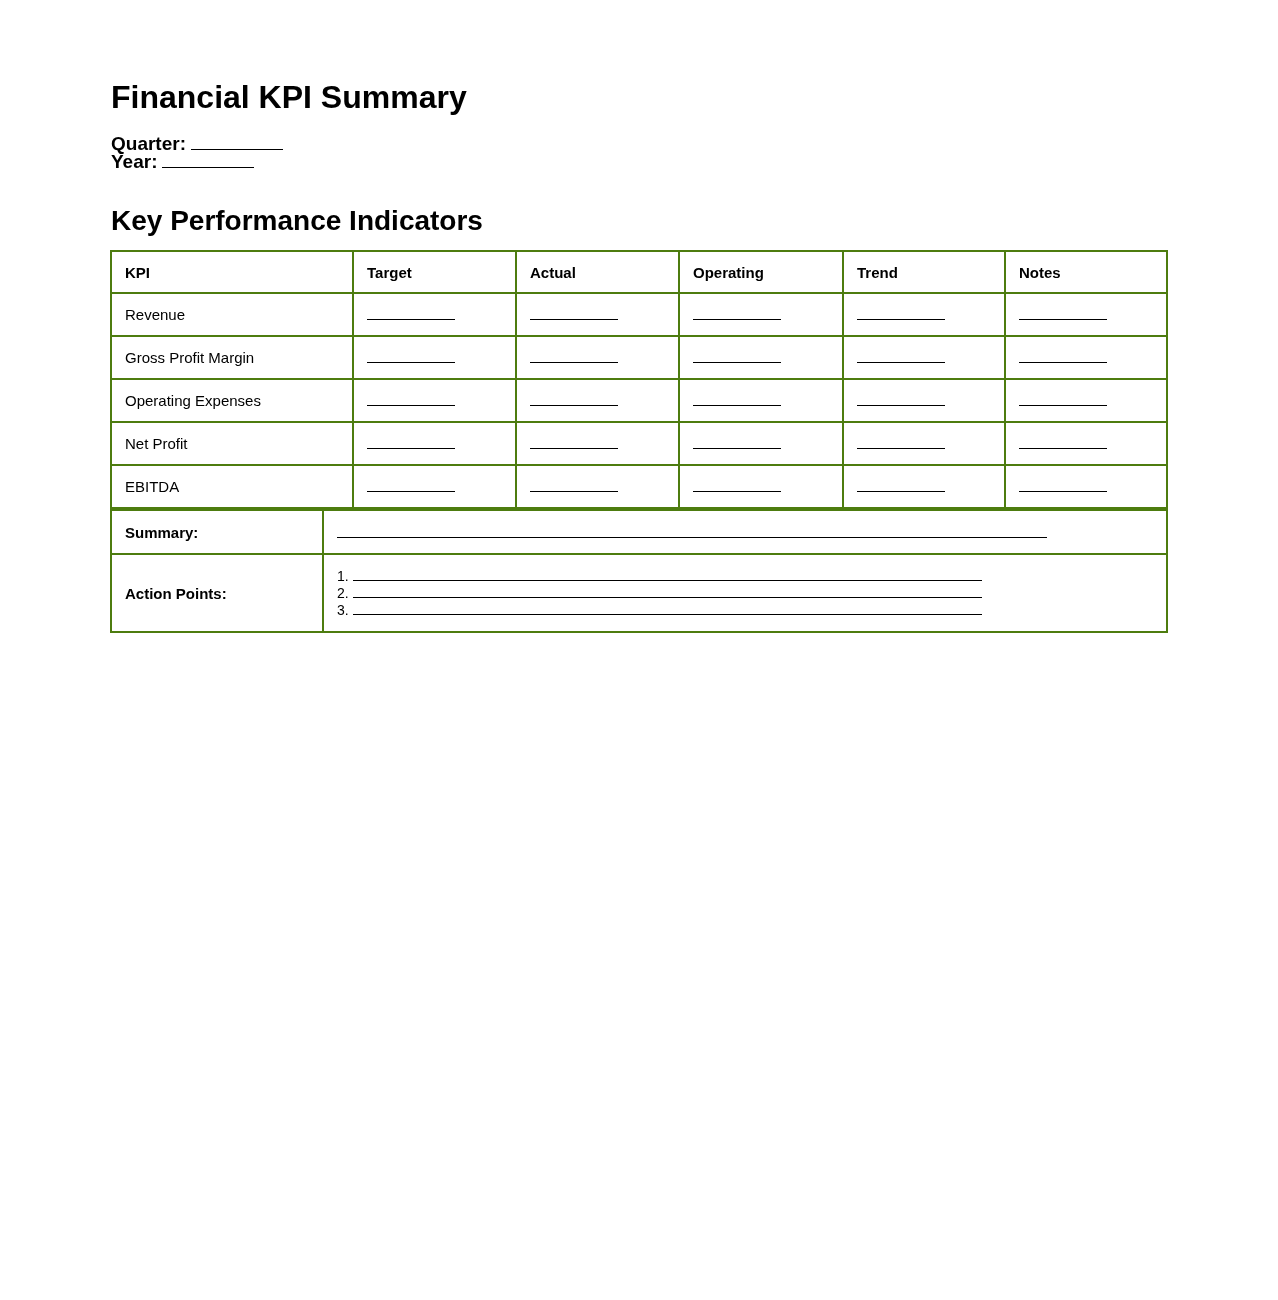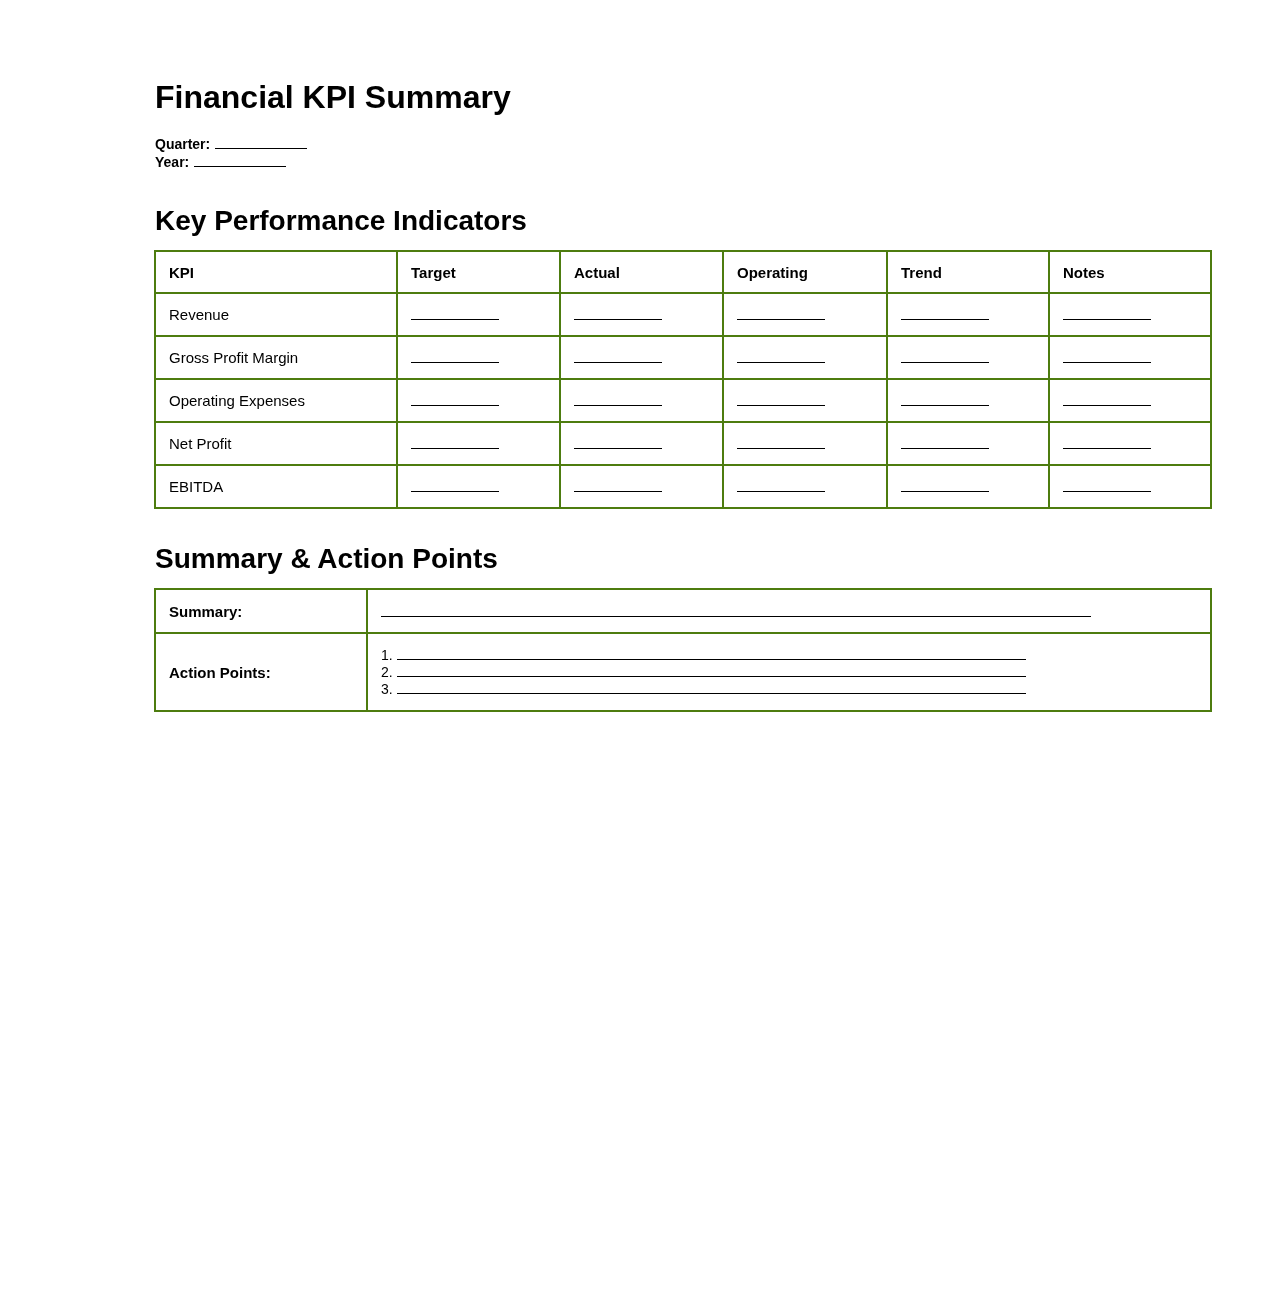--- a/index.html
+++ b/index.html
@@ -8,34 +8,33 @@
     padding: 0;
     background: #ffffff;
     color: #000000;
     font-family: "Liberation Sans", sans-serif;
   }
   .canvas {
     width: 1278px;
     height: 1300px;
     background: #ffffff;
     overflow: hidden;
-    padding-left: 44px;
   }
   .page {
     width: 1056px;
     margin-left: 110px;
   }
   h1.doc-title {
     font-size: 32px;
     line-height: 35px;
     font-weight: bold;
     margin: 80px 0 20px 1px;
   }
   .meta {
-    font-size: 14px;
+    font-size: 19px;
     line-height: 18px;
     margin: 0 0 0 1px;
   }
   .meta-row .label { font-weight: bold; }
   .blank {
     display: inline-block;
     border-bottom: 1px solid #000;
     height: 13px;
     vertical-align: baseline;
   }
@@ -157,21 +156,20 @@
           <td>EBITDA</td>
           <td><span class="blank cell-blank"></span></td>
           <td><span class="blank cell-blank"></span></td>
           <td><span class="blank cell-blank"></span></td>
           <td><span class="blank cell-blank"></span></td>
           <td><span class="blank cell-blank"></span></td>
         </tr>
       </tbody>
     </table>
 
-    <h2 class="section-heading">Summary &amp; Action Points</h2>
 
     <table class="grid summary-table">
       <colgroup>
         <col class="c-sumlabel">
           <col class="c-sumcontent">
       </colgroup>
       <tbody>
         <tr>
           <td class="row-label">Summary:</td>
           <td class="summary-value-cell"><span class="blank summary-blank"></span></td>

